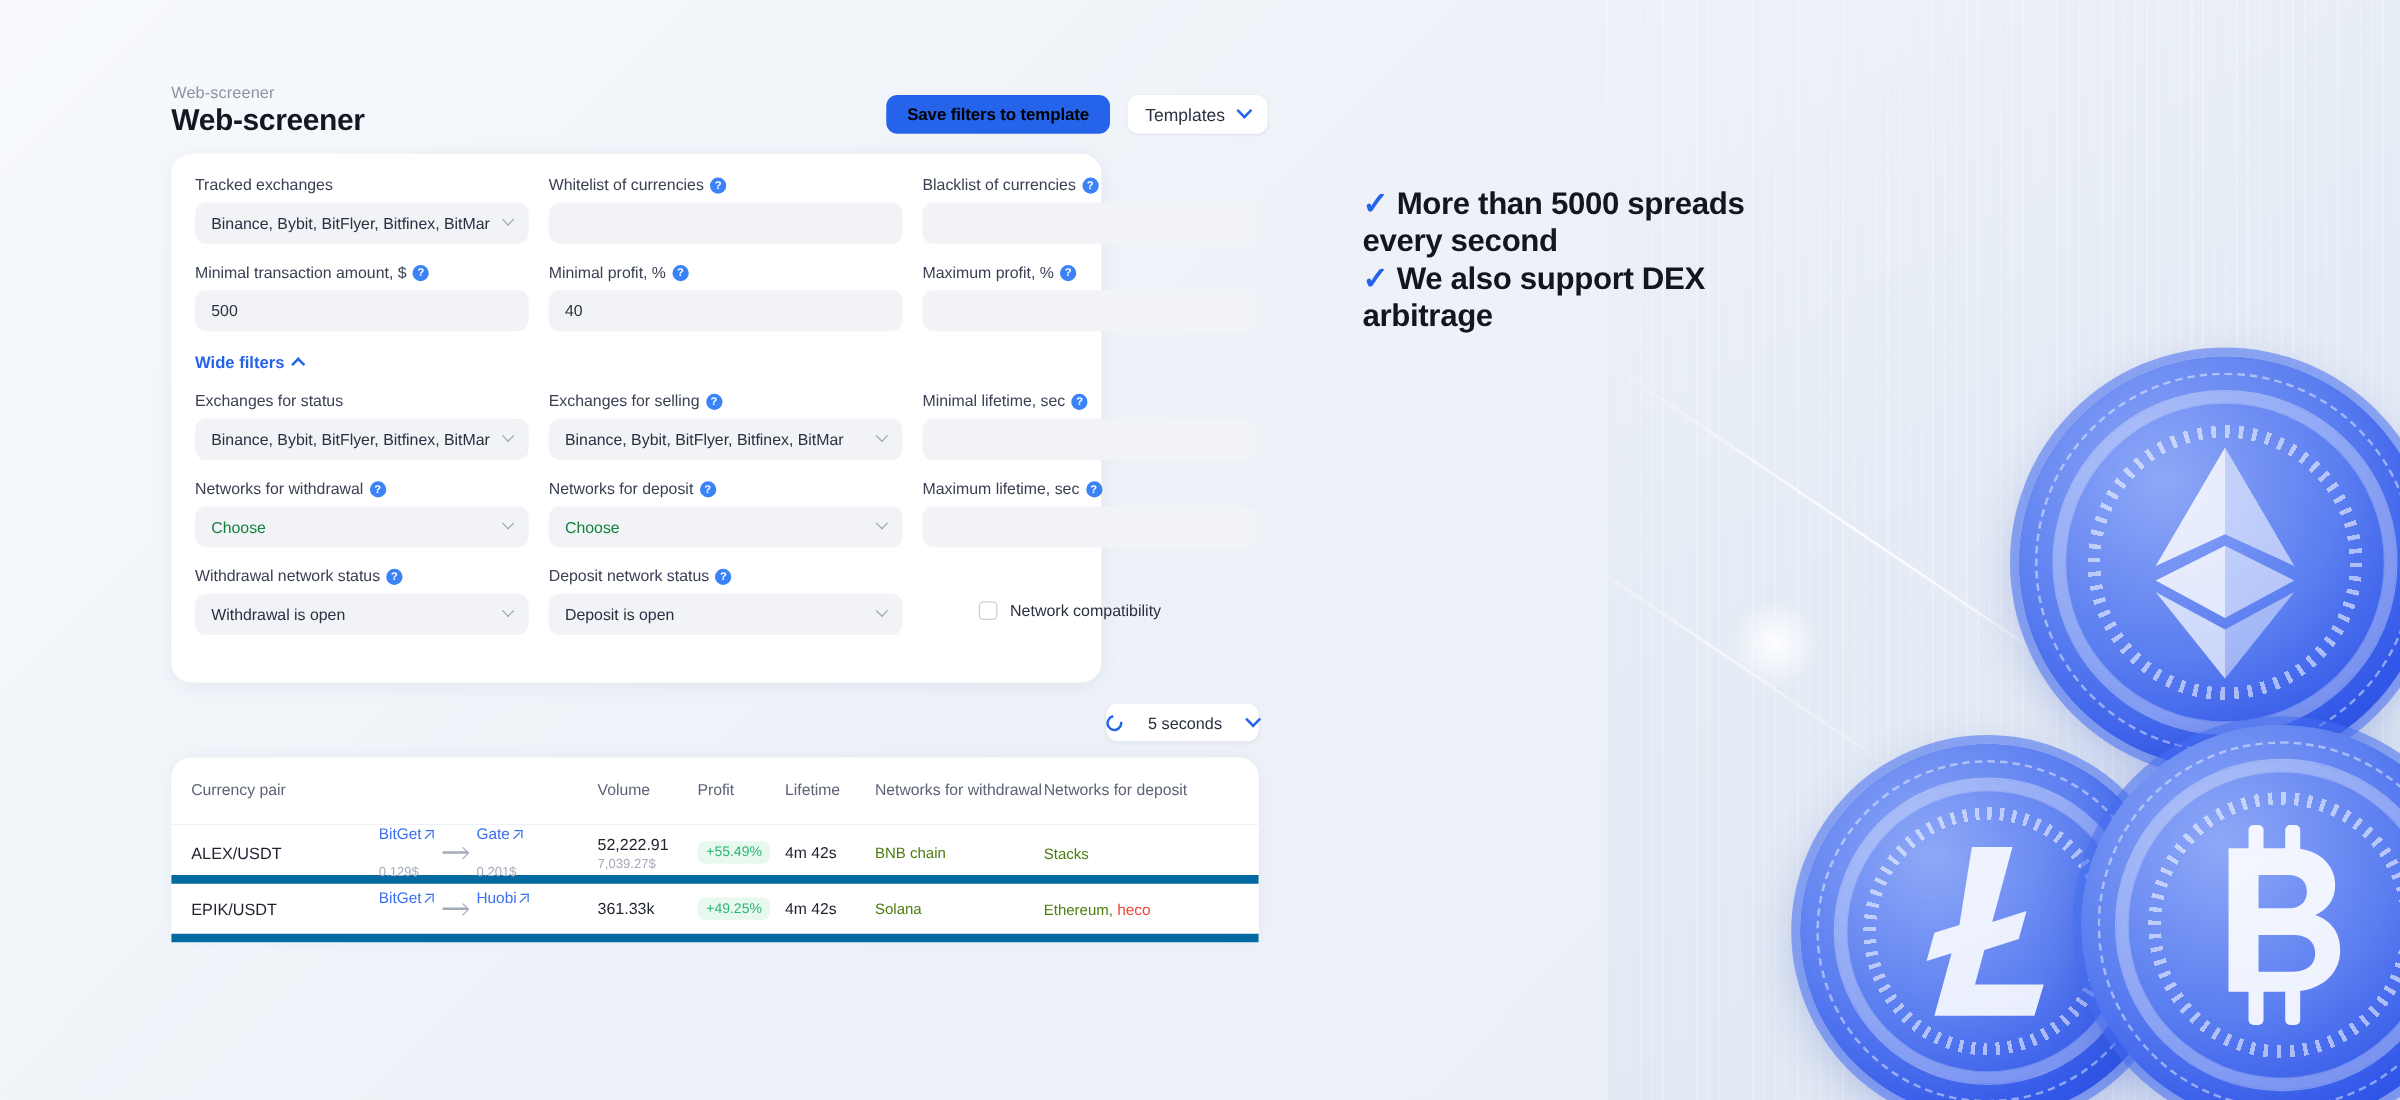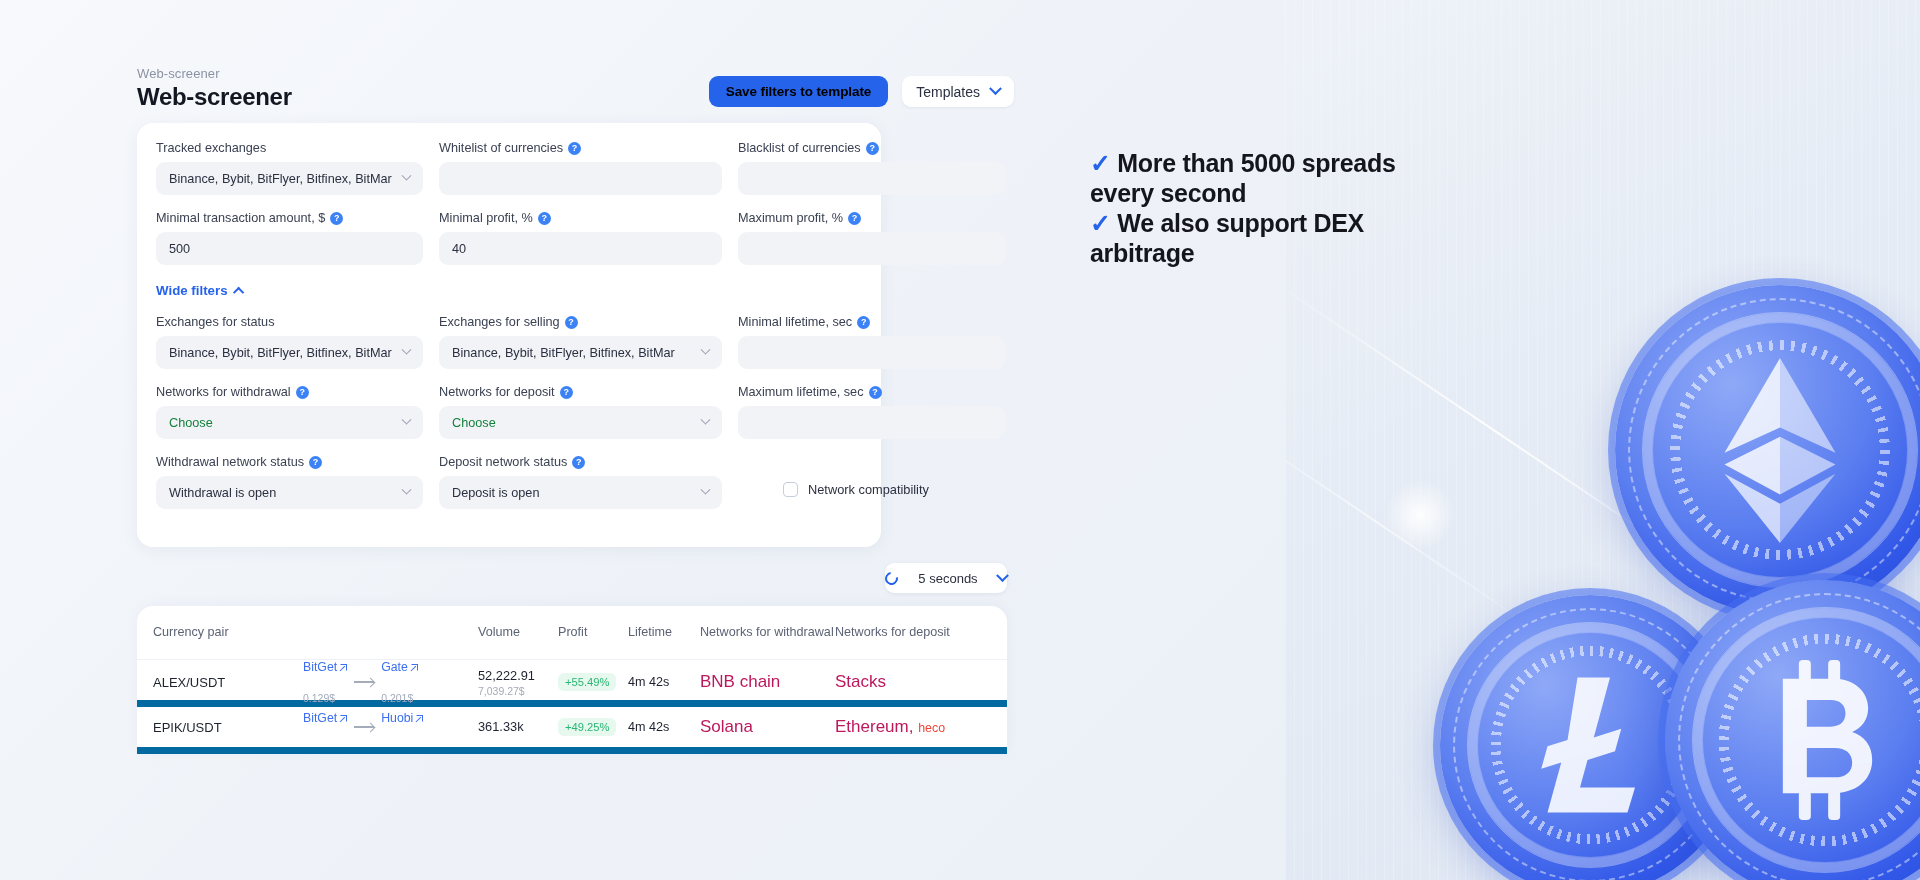--- a/index.html
+++ b/index.html
@@ -313,21 +313,21 @@
   .badge-profit {
     display: inline-block;
     background: #e7f8ee;
     color: #2bb673;
     font-size: 11.2px;
     padding: 3px 7px;
     border-radius: 6px;
     white-space: nowrap;
   }
   .lifetime { font-size: 12.6px; color: #1d222e; }
-  .net-ok { color: #be185d; font-size: 17px; }
+  .net-ok { color: #4d7c0f; font-size: 12px; }
   .net-bad { color: #f04438; font-size: 12.4px; }
   .arrow-r {
     width: 20px; height: 1.4px; background: #a4abb9; position: relative; flex: none;
   }
   .arrow-r::after {
     content: ""; position: absolute; right: 0; top: -2.5px;
     width: 6px; height: 6px;
     border-right: 1.4px solid #a4abb9; border-top: 1.4px solid #a4abb9;
     transform: rotate(45deg);
   }

